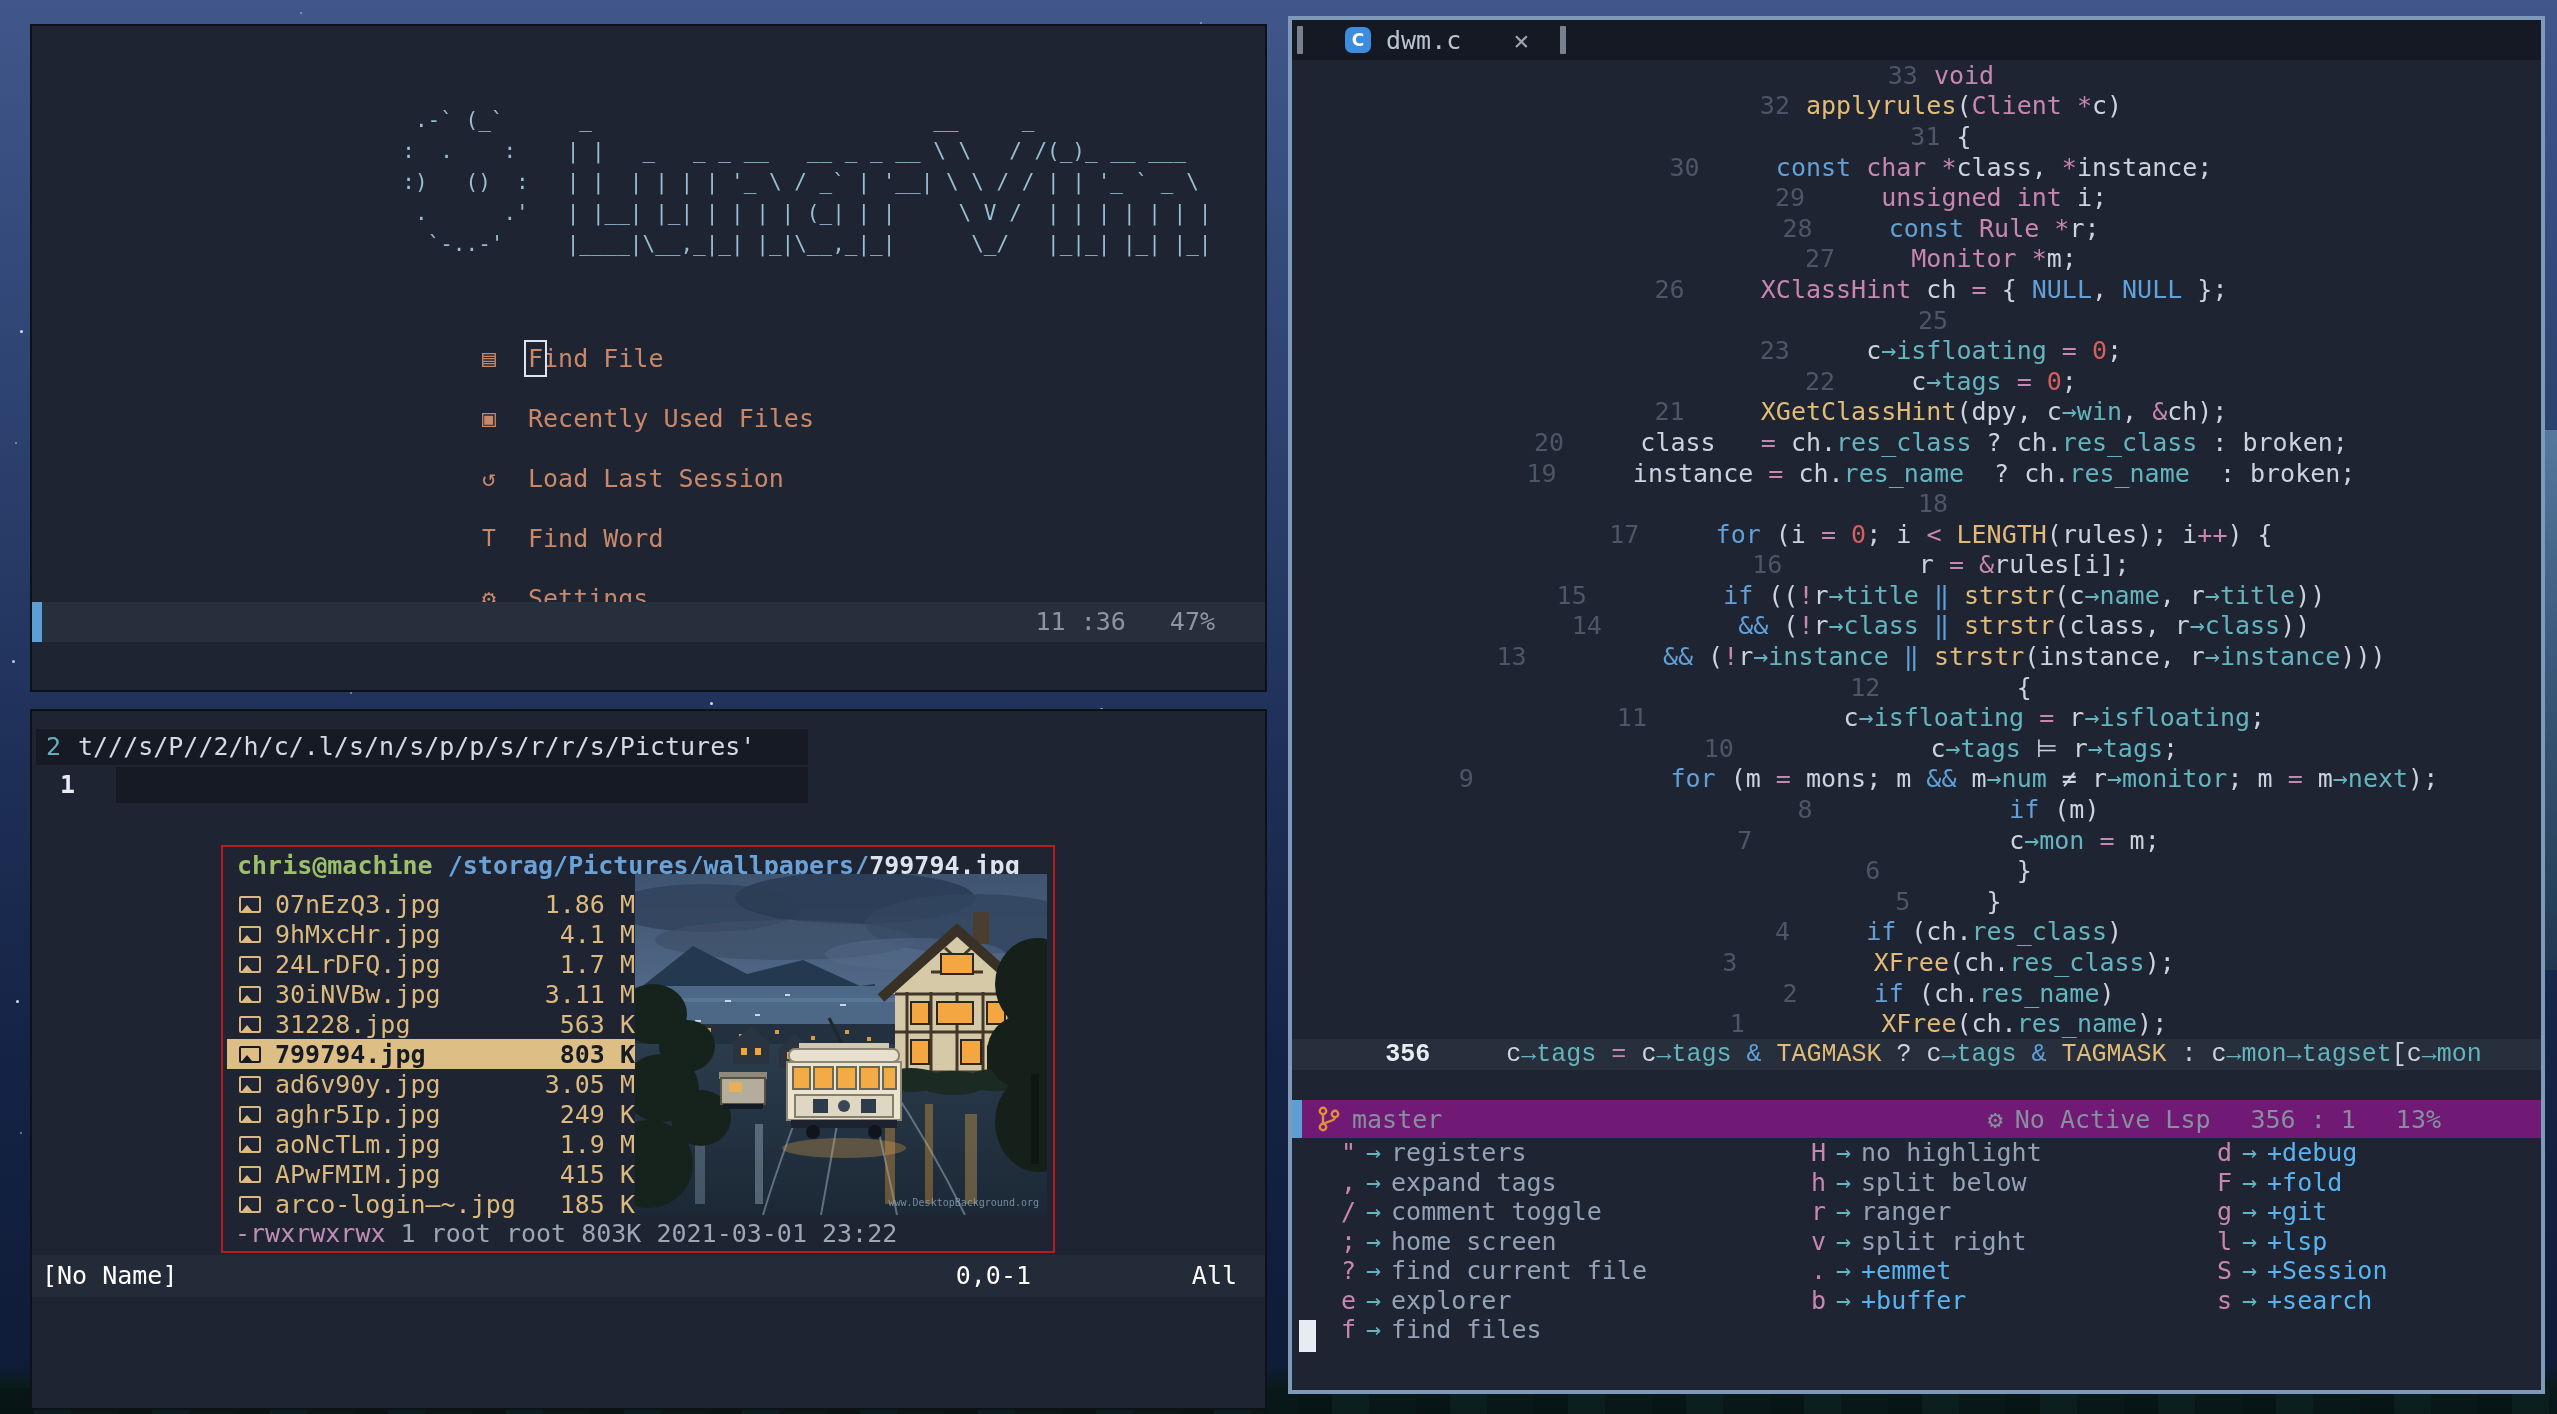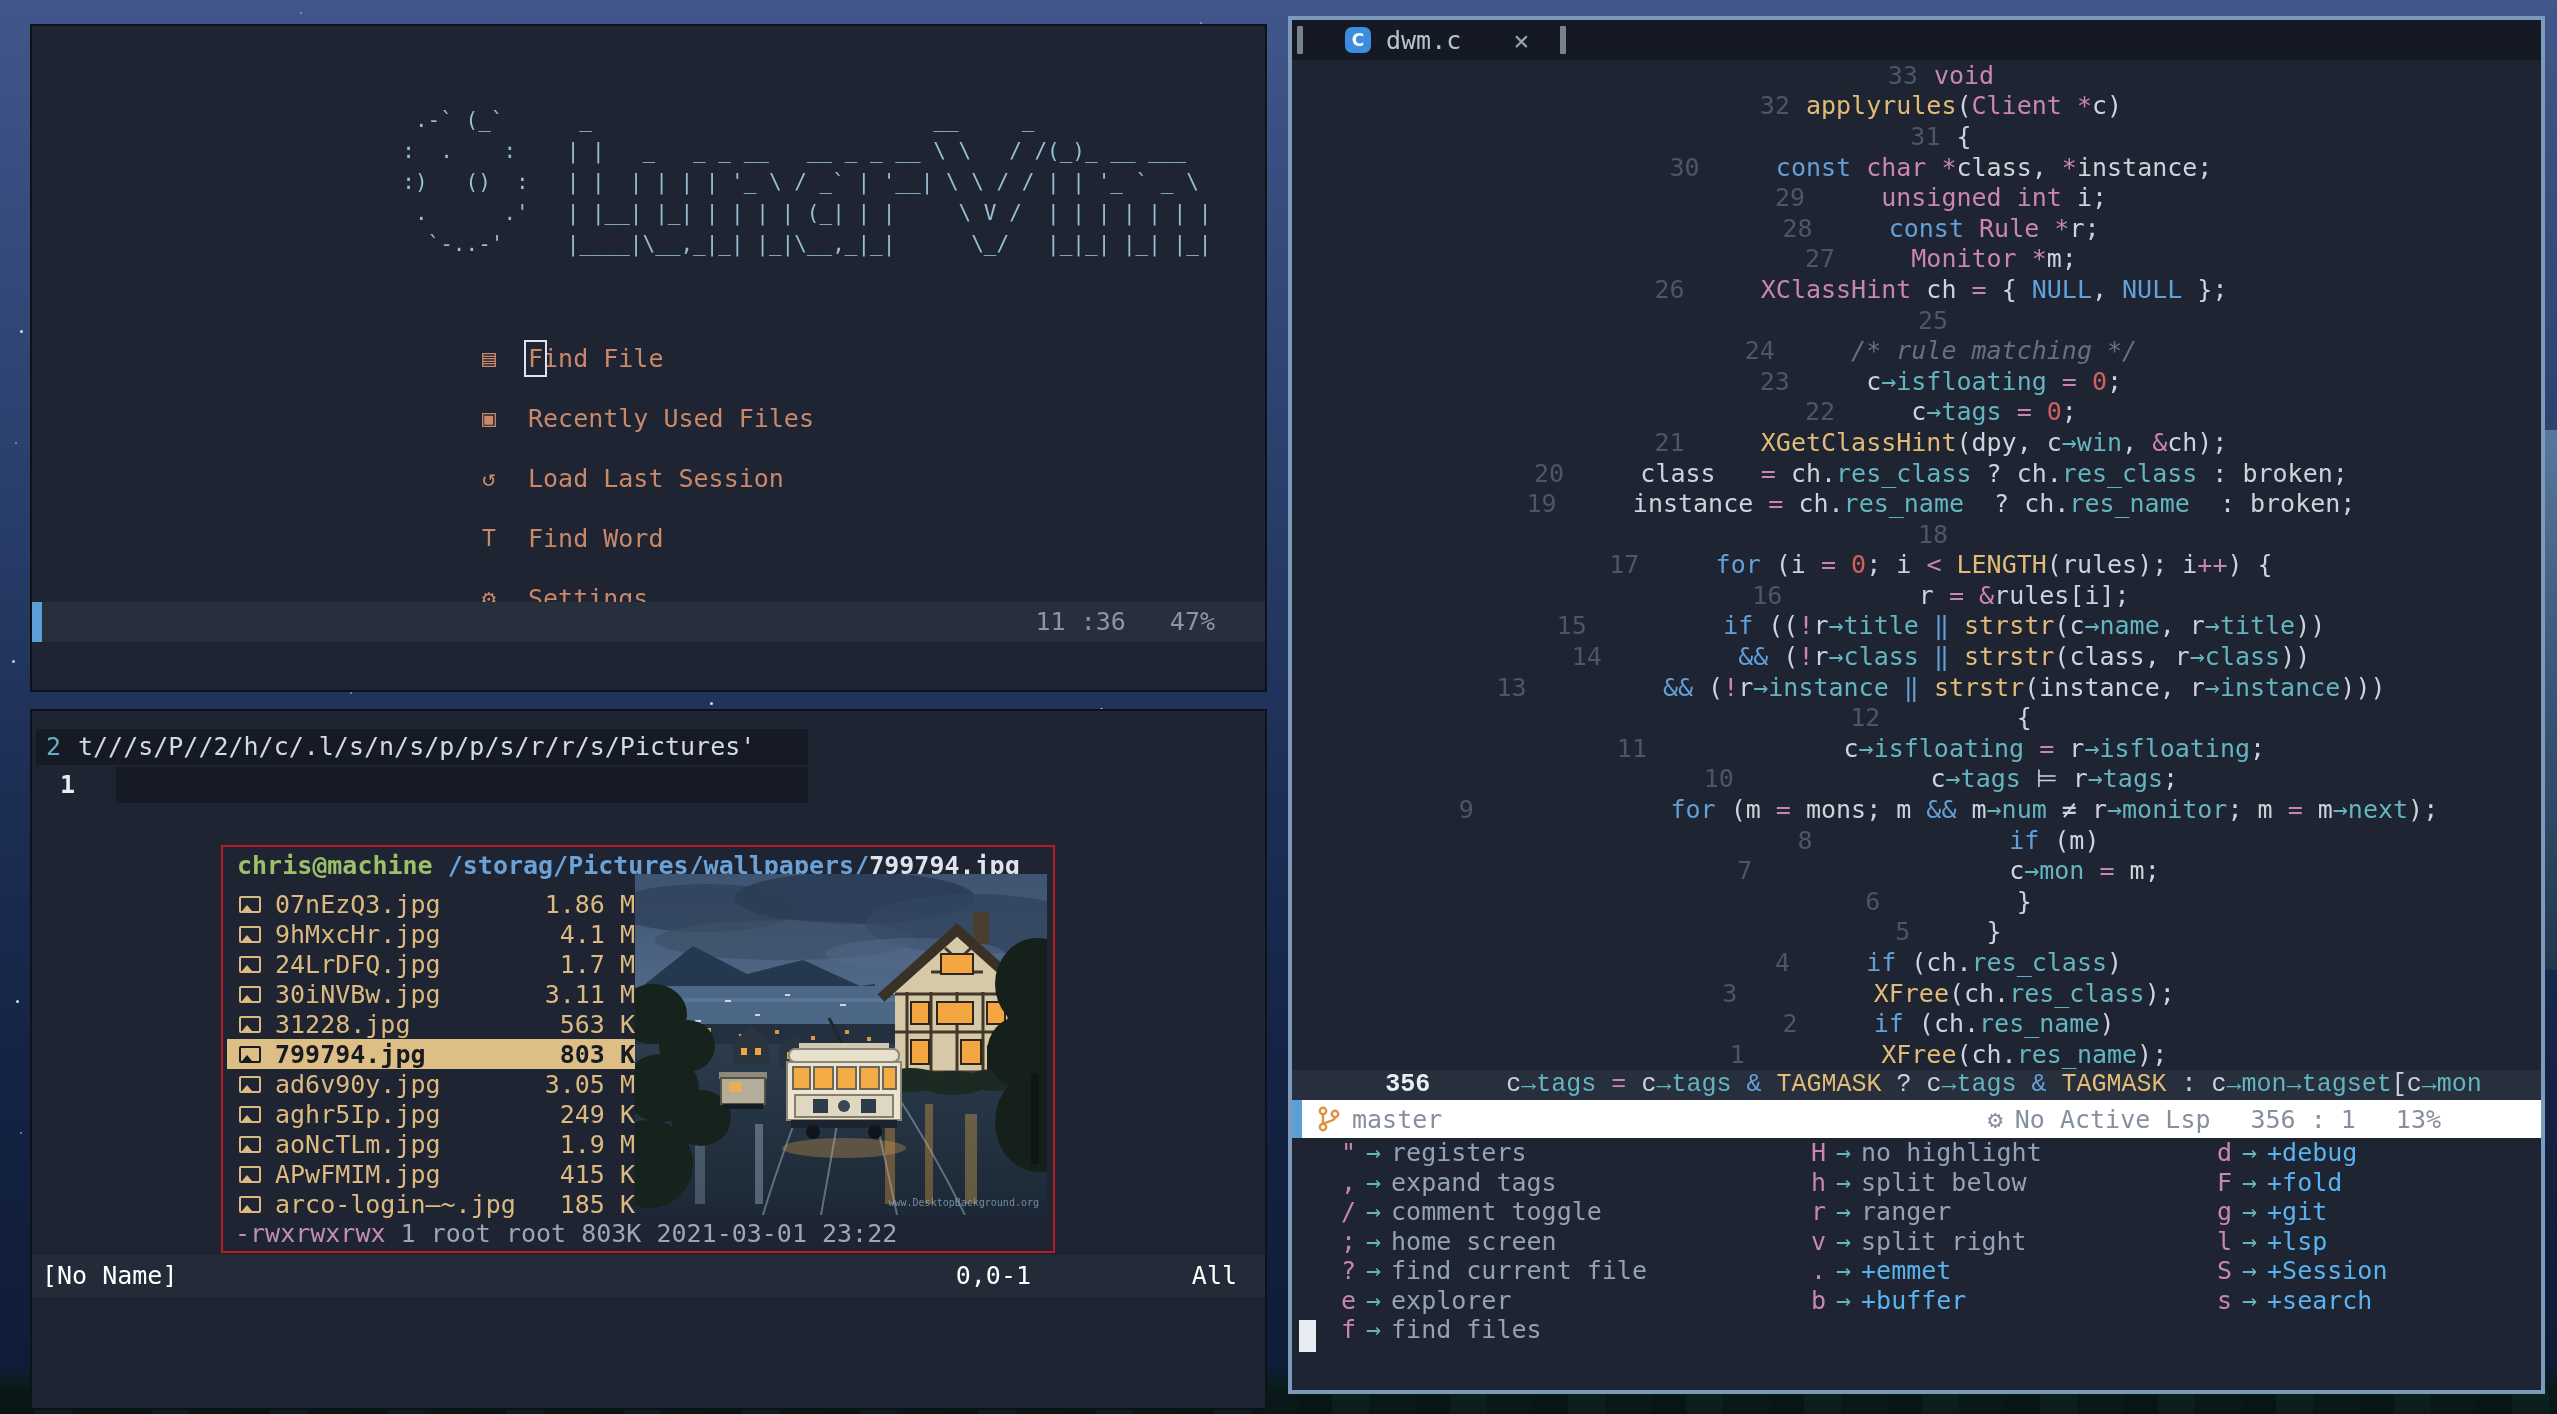--- a/index.html
+++ b/index.html
@@ -69,21 +69,21 @@
   #tab .tclose{margin-left:52px;color:#9aa3b2;font-size:27px;cursor:pointer;}
   #tab-sep{margin-left:30px;}
   #code{position:absolute;left:0;top:40px;right:0;}
   .crow{display:flex;height:30.6px;align-items:center;overflow:hidden;justify-content:center;}
   .crow.cur{background:#272e3c;font-family:Liberation Mono, monospace;}
   .ln{width:95px;text-align:right;padding-right:16px;color:#4d5666;font-size:25px;flex:none;box-sizing:border-box;}
   .crow.cur .ln{color:#e9eef5;font-weight:bold;}
   .ctext{white-space:pre;font-size:25px;}
   .tk-w{color:#ccd3dd;} .tk-p{color:#c886b0;} .tk-b{color:#61a0d8;} .tk-t{color:#64b5bf;}
   .tk-y{color:#e2bb76;} .tk-r{color:#d35f5f;} .tk-c{color:#667084;font-style:italic;}
-  #ed-status{position:absolute;left:0;right:0;top:1080px;height:38px;background:#ffffff;}
+  #ed-status{position:absolute;left:0;right:0;top:1080px;height:38px;background:#701a75;}
   #ed-status .mode-bar{position:absolute;left:0;top:0;width:10px;height:38px;background:#5d9fd4;}
   #ed-status .branch{position:absolute;left:26px;top:0;height:38px;display:flex;align-items:center;gap:12px;color:#868f9d;font-size:25px;}
   #ed-status .right{position:absolute;right:100px;top:0;height:38px;display:flex;align-items:center;gap:40px;color:#868f9d;font-size:25px;}
   #ed-status .right .lsp{display:flex;align-items:center;gap:12px;}
   #wk{position:absolute;left:0;top:1118px;right:0;}
   .wk-row{display:grid;grid-template-columns:470px 406px auto;padding-left:46px;height:29.5px;align-items:center;}
   .wk-cell{display:flex;align-items:center;font-size:25px;}
   .wk-key{min-width:18px;text-align:right;color:#c886b0;white-space:pre;}
   .wk-arrow{color:#64b5bf;margin:0 10px;}
   .wk-desc{color:#93a2b6;white-space:pre;}
@@ -401,24 +401,20 @@
         </div>
         <div class="crow">
           <span class="ln">26</span>
           <span class="ctext"><span class="tk-w">    </span><span class="tk-p">XClassHint</span><span class="tk-w"> ch </span><span class="tk-p">=</span><span class="tk-w"> { </span><span class="tk-b">NULL</span><span class="tk-w">, </span><span class="tk-b">NULL</span><span class="tk-w"> };</span></span>
         </div>
         <div class="crow">
           <span class="ln">25</span>
           <span class="ctext"></span>
         </div>
         <div class="crow">
-          <span class="ln">24</span>
-          <span class="ctext"><span class="tk-w">    </span><span class="tk-c">/* rule matching */</span></span>
-        </div>
-        <div class="crow">
           <span class="ln">23</span>
           <span class="ctext"><span class="tk-w">    c</span><span class="tk-t">→isfloating</span><span class="tk-w"> </span><span class="tk-p">=</span><span class="tk-w"> </span><span class="tk-r">0</span><span class="tk-w">;</span></span>
         </div>
         <div class="crow">
           <span class="ln">22</span>
           <span class="ctext"><span class="tk-w">    c</span><span class="tk-t">→tags</span><span class="tk-w"> </span><span class="tk-p">=</span><span class="tk-w"> </span><span class="tk-r">0</span><span class="tk-w">;</span></span>
         </div>
         <div class="crow">
           <span class="ln">21</span>
           <span class="ctext"><span class="tk-w">    </span><span class="tk-y">XGetClassHint</span><span class="tk-w">(dpy, c</span><span class="tk-t">→win</span><span class="tk-w">, </span><span class="tk-p">&amp;</span><span class="tk-w">ch);</span></span>

